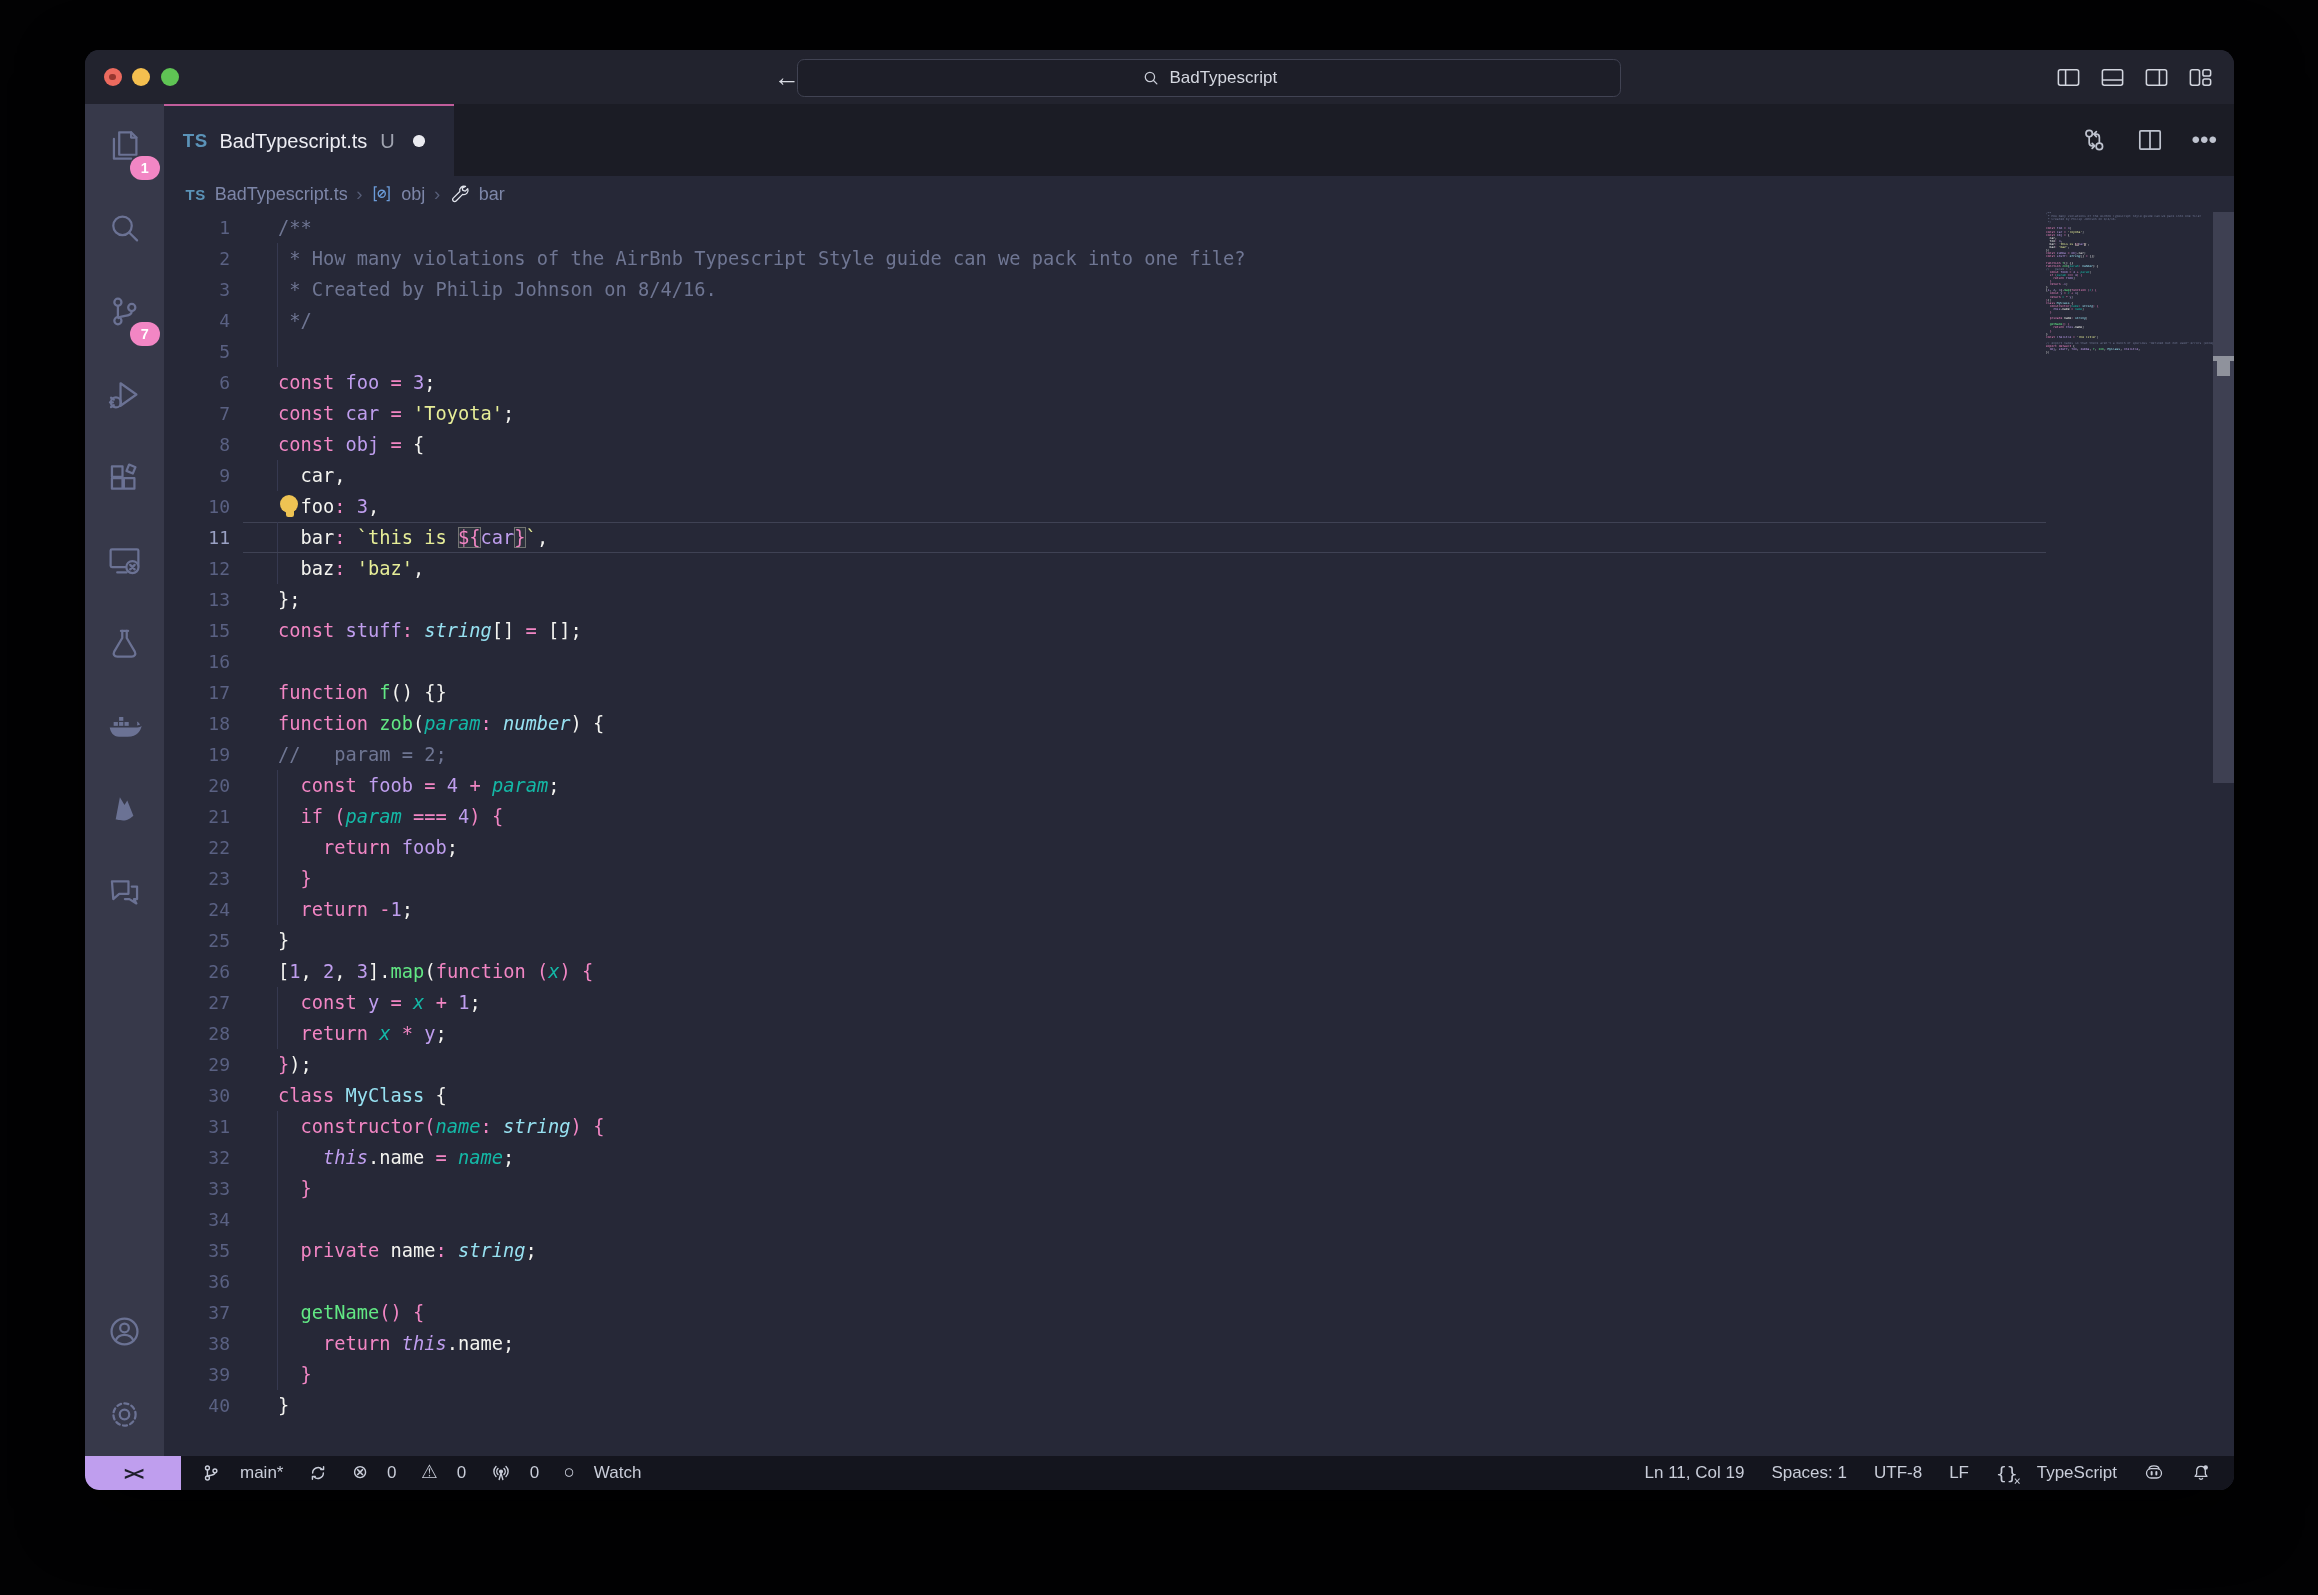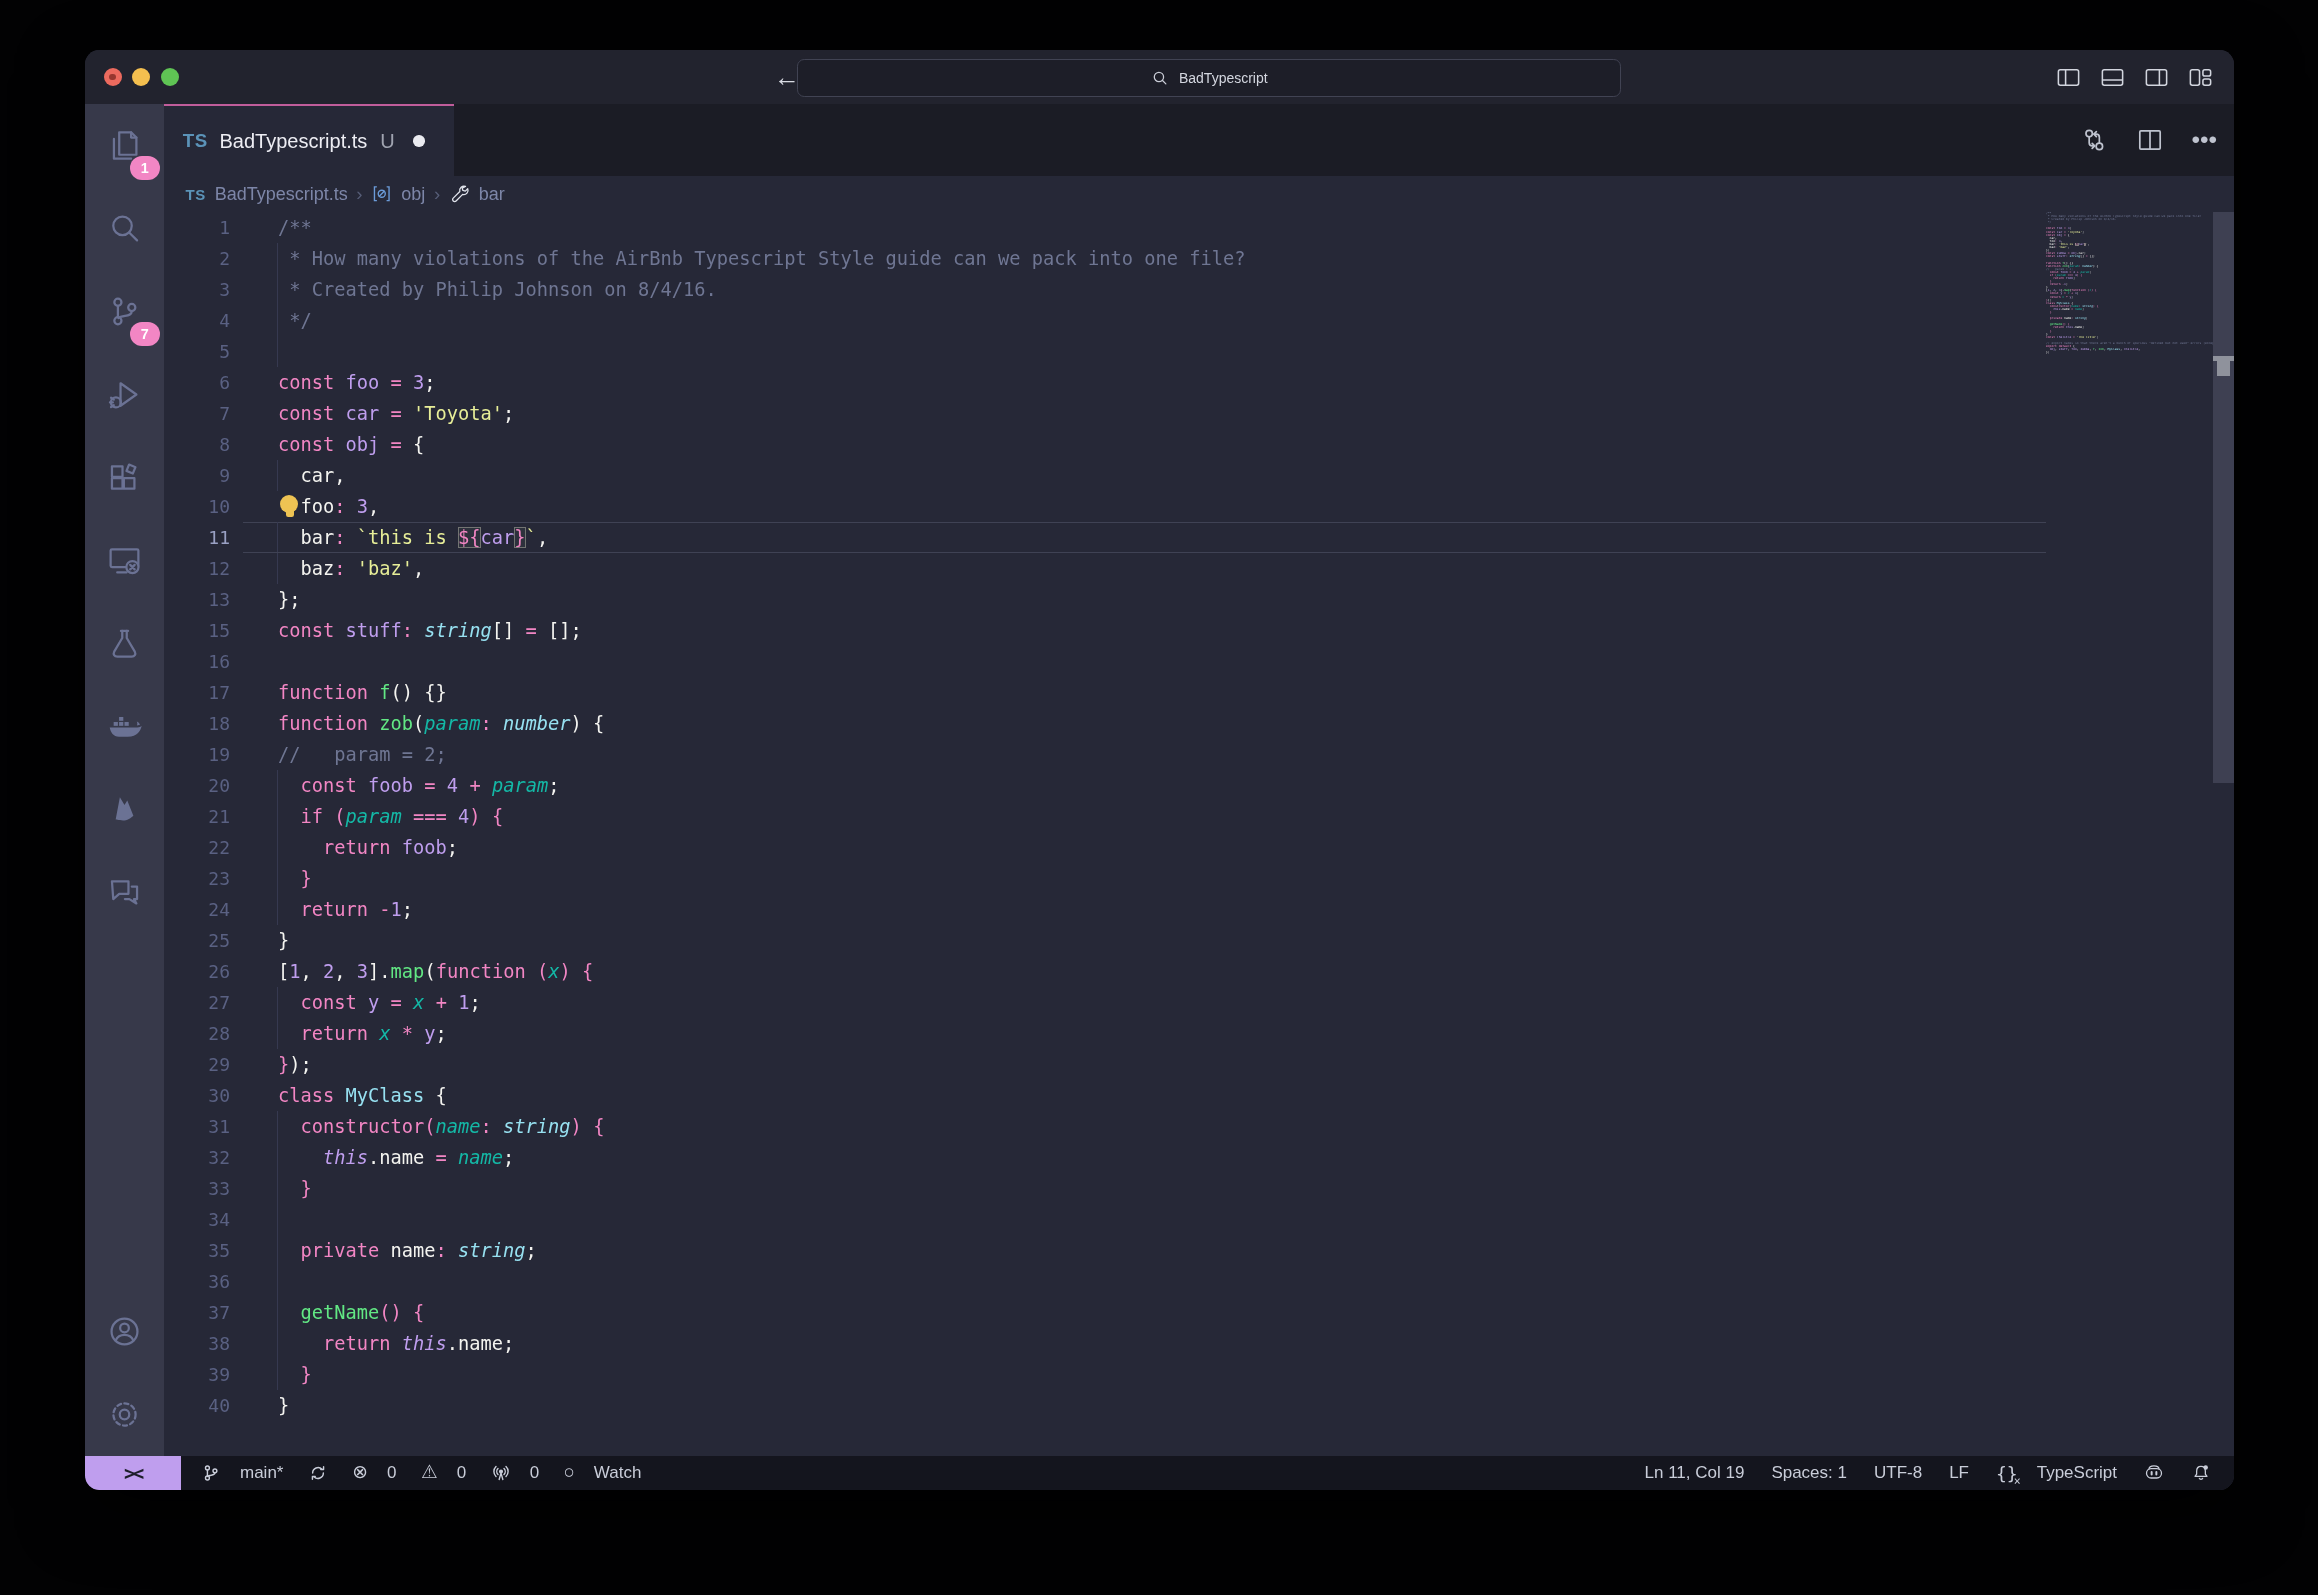--- a/index.html
+++ b/index.html
@@ -10,21 +10,21 @@
   .titlebar{position:relative;height:54px;background:#22232e;display:flex;align-items:center;}
   .lights{position:absolute;left:18.7px;top:0;height:54px;display:flex;align-items:center;gap:10.8px;}
   .light{width:18px;height:18px;border-radius:50%;position:relative;}
   .light.red{background:#ec6a5e;}
   .light.red::after{content:'';position:absolute;left:5.7px;top:5.7px;width:6.5px;height:6.5px;border-radius:50%;background:#97372f;}
   .light.yellow{background:#f4bf4f;}
   .light.green{background:#5fc454;}
   .navarrows{position:absolute;left:689px;top:0;height:54px;display:flex;align-items:center;gap:20px;font-size:26px;}
   .arrow-back{color:#d9dbe3;}
   .arrow-fwd{color:#5e6374;}
-  .searchbox{position:absolute;left:712px;top:9.3px;width:822px;height:36px;border:1.4px solid #414353;border-radius:7.2px;background:#1d1e28;display:flex;align-items:center;justify-content:center;gap:8.6px;color:#d4d7e0;font-size:14px;}
+  .searchbox{position:absolute;left:712px;top:9.3px;width:822px;height:36px;border:1.4px solid #414353;border-radius:7.2px;background:#1d1e28;display:flex;align-items:center;justify-content:center;gap:8.6px;color:#d4d7e0;font-size:17px;}
   .searchbox .ic{color:#c9ccd6;}
   .wintools{position:absolute;right:20px;top:0;height:54px;display:flex;align-items:center;gap:17px;color:#d2d5de;}
 
   
   .main{display:flex;height:1352px;}
   .activitybar{width:79px;background:#37394a;display:flex;flex-direction:column;align-items:center;flex:none;}
   .ab-item{width:79px;height:83px;display:flex;align-items:center;justify-content:center;position:relative;color:#6b7294;}
   .ab-item.bottom-first{margin-top:auto;}
   .abadge{position:absolute;right:4.3px;bottom:7.2px;min-width:24px;height:24px;padding:0 2.9px;border-radius:12.2px;background:#f286c4;color:#fff;font:700 14.4px "Liberation Sans",sans-serif;display:flex;align-items:center;justify-content:center;}
 

